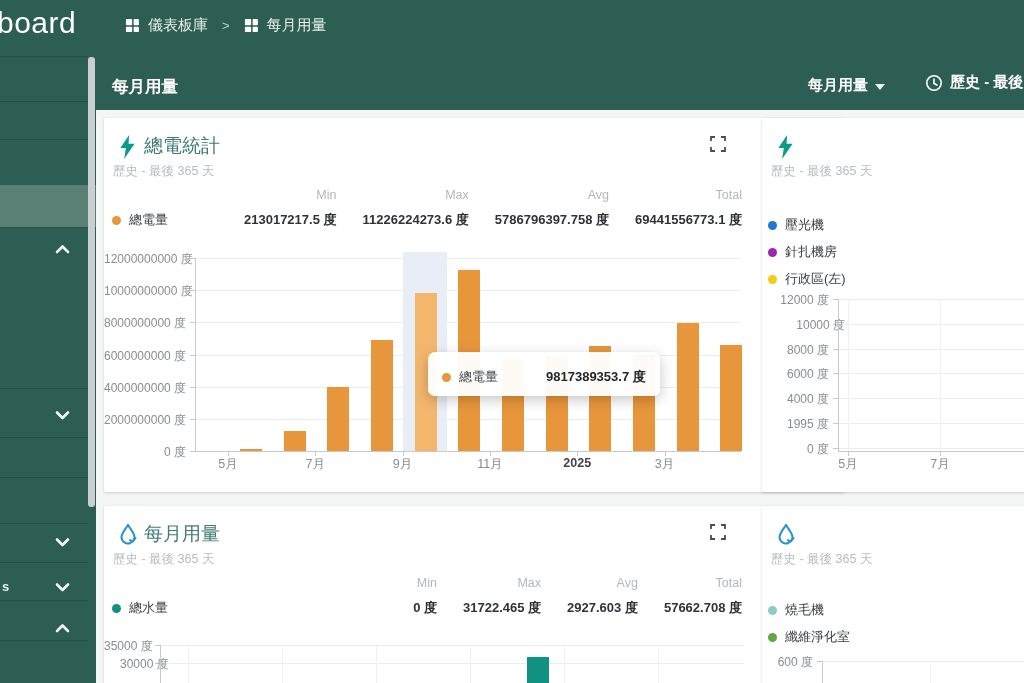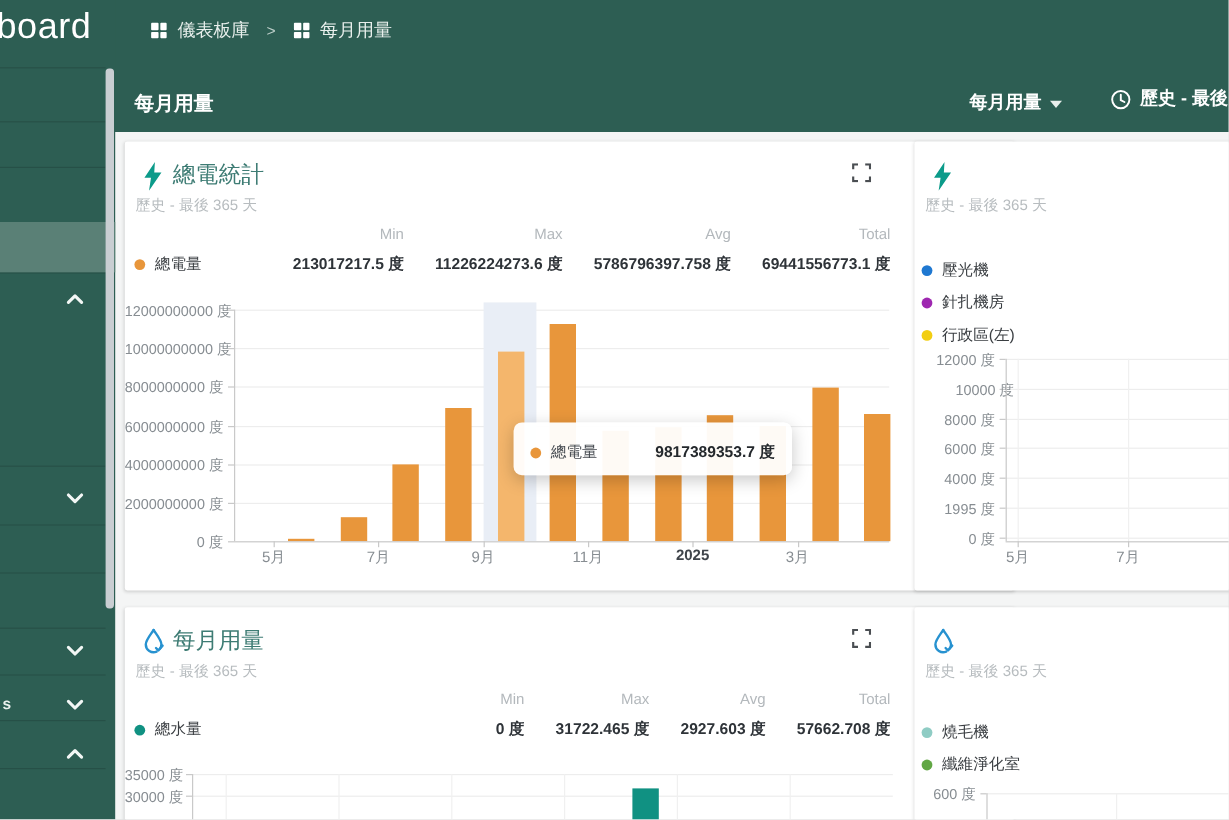--- a/index.html
+++ b/index.html
@@ -287,21 +287,21 @@
       <span class="stat-v">31722.465 度</span>
       <span class="stat-v">2927.603 度</span>
       <span class="stat-v">57662.708 度</span>
     </div>
     <div class="chart" id="chart-2">
         <div class="gline" style="left: 56px; top: 139px; width: 584px; height: 1px;"></div>
         <div class="tick" style="left: 51px; top: 139px; width: 5px; height: 1px;"></div>
         <div class="ylab" style="left: 0px; top: 132px; width: 47px;">35000 度</div>
         <div class="gline" style="left: 56px; top: 157px; width: 584px; height: 1px;"></div>
         <div class="tick" style="left: 51px; top: 157px; width: 5px; height: 1px;"></div>
-        <div class="ylab" style="left: 0px; top: 150px; width: 47px;">30000 度</div>
+        <div class="ylab" style="left: 16px; top: 150px; width: 47px;">30000 度</div>
         <div class="gline" style="left: 84px; top: 139px; width: 1px; height: 235px; background: rgb(240, 240, 240);"></div>
         <div class="gline" style="left: 178px; top: 139px; width: 1px; height: 235px; background: rgb(240, 240, 240);"></div>
         <div class="gline" style="left: 272px; top: 139px; width: 1px; height: 235px; background: rgb(240, 240, 240);"></div>
         <div class="gline" style="left: 366px; top: 139px; width: 1px; height: 235px; background: rgb(240, 240, 240);"></div>
         <div class="gline" style="left: 460px; top: 139px; width: 1px; height: 235px; background: rgb(240, 240, 240);"></div>
         <div class="gline" style="left: 554px; top: 139px; width: 1px; height: 235px; background: rgb(240, 240, 240);"></div>
         <div class="bar" style="left: 423px; top: 151px; width: 22px; height: 223px; background: rgb(16, 145, 130);"></div>
         <div class="axline" style="left: 56px; top: 139px; width: 1px; height: 235px;"></div>
       </div>
   </div>

